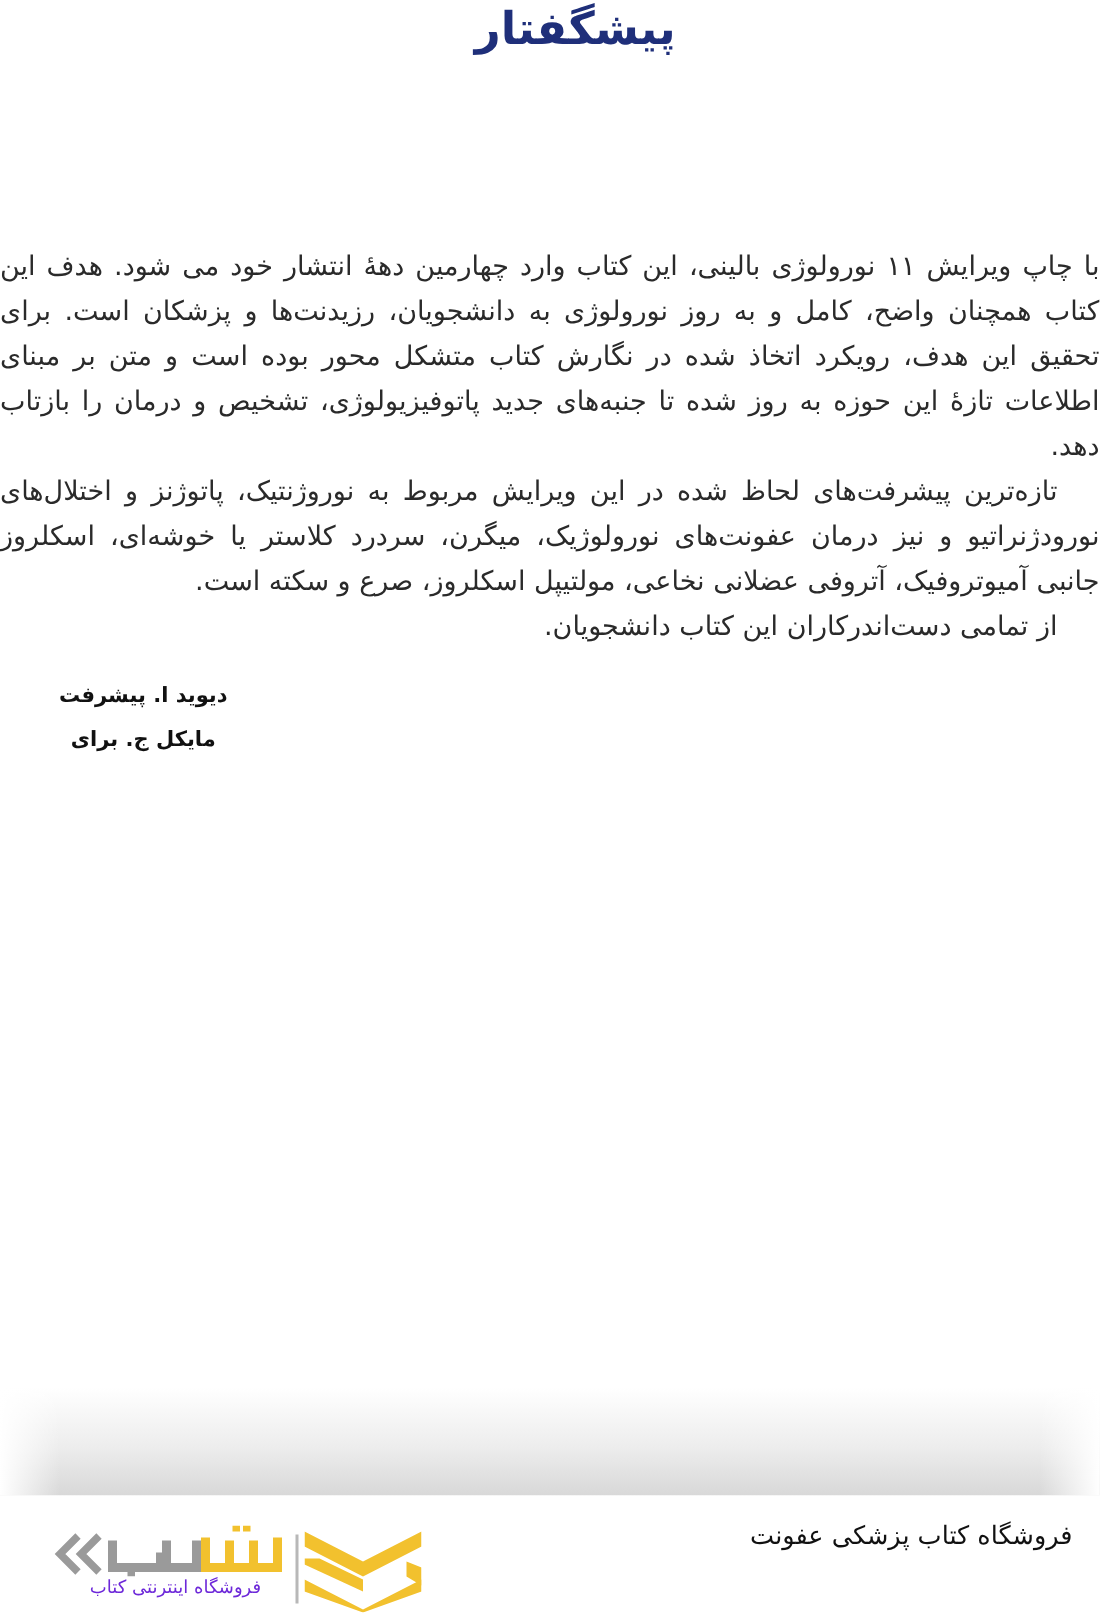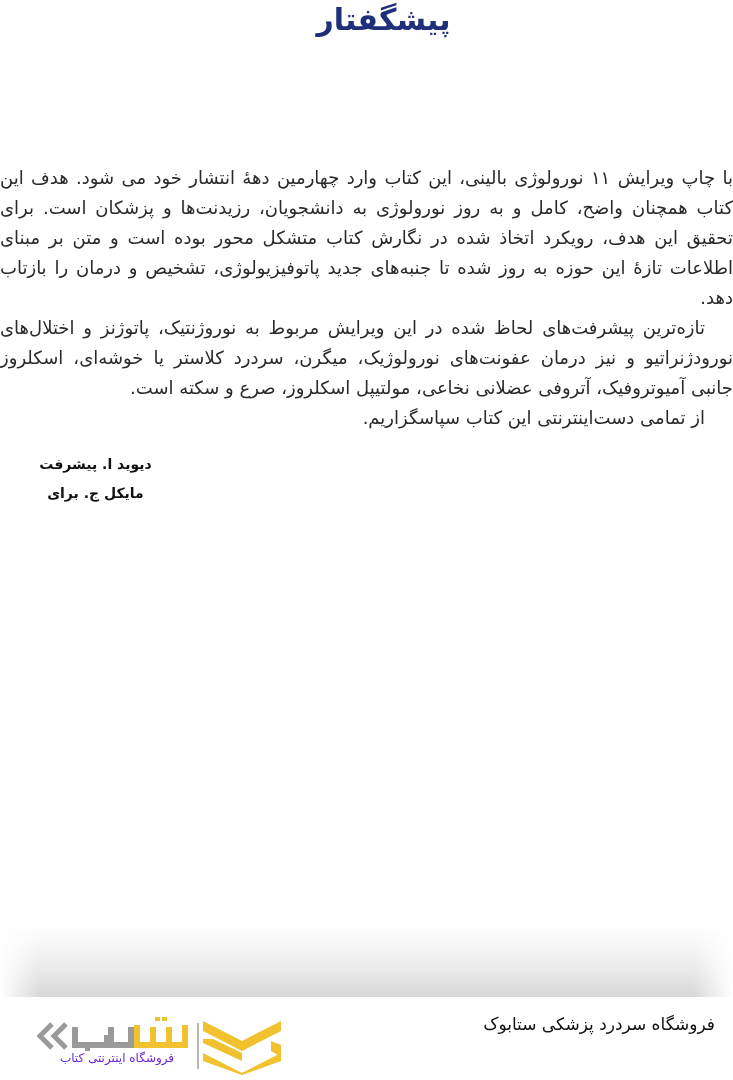--- a/index.html
+++ b/index.html
@@ -147,21 +147,21 @@
     }
   </style>
 </head>
 <body>
 
 <h1 class="page-title">پیشگفتار</h1>
 
 <div class="body-text">
   <p>با چاپ ویرایش ۱۱ نورولوژی بالینی، این کتاب وارد چهارمین دهۀ انتشار خود می شود. هدف این کتاب همچنان واضح، کامل و به روز نورولوژی به دانشجویان، رزیدنت‌ها و پزشکان است. برای تحقیق این هدف، رویکرد اتخاذ شده در نگارش کتاب متشکل محور بوده است و متن بر مبنای اطلاعات تازۀ این حوزه به روز شده تا جنبه‌های جدید پاتوفیزیولوژی، تشخیص و درمان را بازتاب دهد.</p>
   <p class="indent">تازه‌ترین پیشرفت‌های لحاظ شده در این ویرایش مربوط به نوروژنتیک، پاتوژنز و اختلال‌های نورودژنراتیو و نیز درمان عفونت‌های نورولوژیک، میگرن، سردرد کلاستر یا خوشه‌ای، اسکلروز جانبی آمیوتروفیک، آتروفی عضلانی نخاعی، مولتیپل اسکلروز، صرع و سکته است.</p>
-  <p class="indent">از تمامی دست‌اینترنتی این کتاب سپاسگزاریم.</p>
+  <p class="indent">از تمامی دست‌اندرکاران این کتاب دانشجویان.</p>
 </div>
 
 <div class="signatures">
   <div>دیوید ا. پیشرفت</div>
   <div>مایکل ج. برای</div>
 </div>
 
 <div class="shadow-band"></div>
 
 <div class="footer">
@@ -186,15 +186,15 @@
 
     <svg width="78" height="58" viewBox="0 0 78 58" style="position:absolute;left:168px;top:0;">
       <polygon points="0,4 39,24 78,4 78,14 39,34 0,14" fill="#f2c12e"></polygon>
       <polygon points="10,22 39,36 68,22 68,30 39,44 10,30" fill="#ffffff"></polygon>
       <polygon points="0,22 10,22 39,36 39,44 0,26" fill="#f2c12e"></polygon>
       <polygon points="0,36 39,56 78,36 78,44 39,58 0,44" fill="#f2c12e"></polygon>
       <polygon points="68,24 78,28 78,40 68,34" fill="#f2c12e"></polygon>
     </svg>
   </div>
 
-  <div class="store-name">فروشگاه سردرد پزشکی ستابوک</div>
+  <div class="store-name">فروشگاه کتاب پزشکی عفونت</div>
 
 </div>
 
 </body></html>

